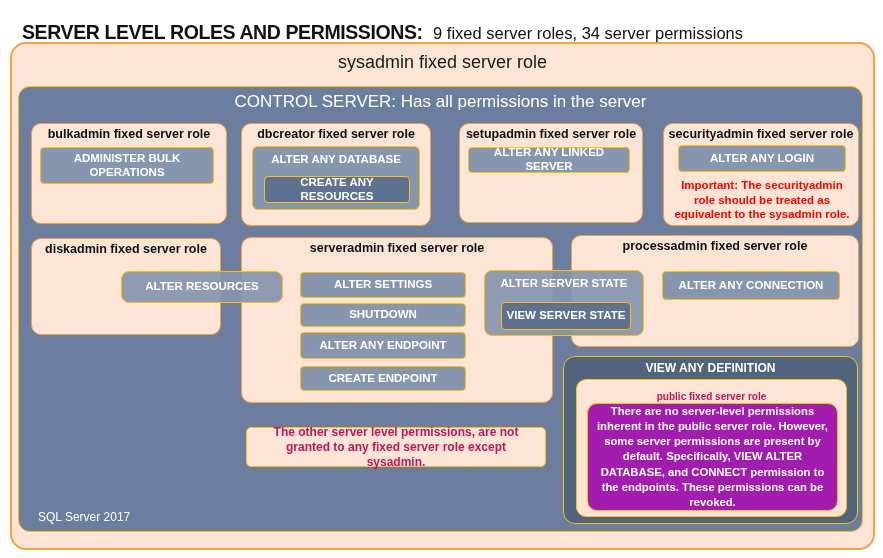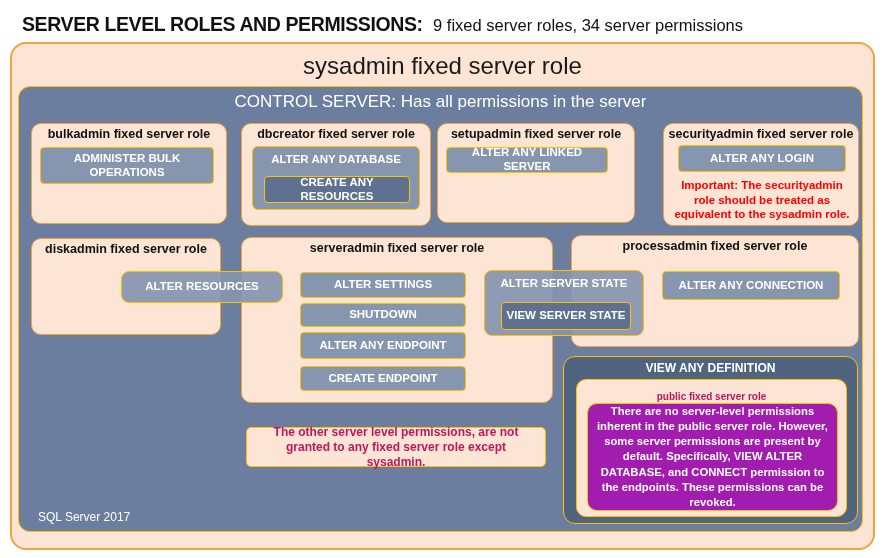--- a/index.html
+++ b/index.html
@@ -1,30 +1,30 @@
 <!DOCTYPE html>
 <html><head>
 <meta charset="utf-8">
 <style>
   html,body{margin:0;padding:0;background:#fff;}
   .page{
     position:relative;width:883px;height:558px;background:#fff;
     font-family:"Liberation Sans",sans-serif;overflow:hidden;
   }
-  .title{position:absolute;left:22px;top:13px;white-space:nowrap;}
+  .title{position:absolute;left:22px;top:21px;white-space:nowrap;}
   .title .main{font-weight:bold;font-size:19.5px;letter-spacing:-0.4px;color:#111;}
   .title .sub{font-size:16.5px;color:#111;margin-left:6px;}
 
   .sysadmin-box{
     position:absolute;left:10px;top:42px;width:861px;height:504px;
     background:#FCE5D4;border:2px solid #F2A33C;border-radius:16px;
   }
   .sysadmin-label{
     position:absolute;left:0;top:8px;width:100%;text-align:center;
-    font-size:24px;color:#1a1a1a;
+    font-size:18px;color:#1a1a1a;
   }
   .control-box{
     position:absolute;left:18px;top:86px;width:845px;height:446px;
     background:#6B7E9F;border:1.5px solid #FFC000;border-radius:12px;
     box-sizing:border-box;
   }
   .control-label{
     position:absolute;left:0;top:5px;width:100%;text-align:center;
     font-size:17px;color:#fff;
   }
@@ -116,21 +116,21 @@
     </div>
 
     <div class="role-box" style="left:222px;top:36px;width:190px;height:103px;">
       <div class="role-title">dbcreator fixed server role</div>
       <div class="perm-group" style="left:10px;top:22px;width:168px;height:64px;">
         <div class="group-label">ALTER ANY DATABASE</div>
         <div class="perm dark" style="left:11px;top:29px;width:146px;height:27px;">CREATE ANY RESOURCES</div>
       </div>
     </div>
 
-    <div class="role-box" style="left:418px;top:36px;width:198px;height:100px;">
+    <div class="role-box" style="left:440px;top:36px;width:184px;height:100px;">
       <div class="role-title">setupadmin fixed server role</div>
       <div class="perm" style="left:8px;top:23px;width:162px;height:26px;">ALTER ANY LINKED SERVER</div>
     </div>
 
     <div class="role-box" style="left:644px;top:36px;width:196px;height:103px;">
       <div class="role-title">securityadmin fixed server role</div>
       <div class="perm" style="left:14px;top:21px;width:168px;height:27px;">ALTER ANY LOGIN</div>
       <div class="warning" style="left:6px;top:54px;width:184px;">Important: The securityadmin role should be treated as equivalent to the sysadmin role.</div>
     </div>
 

